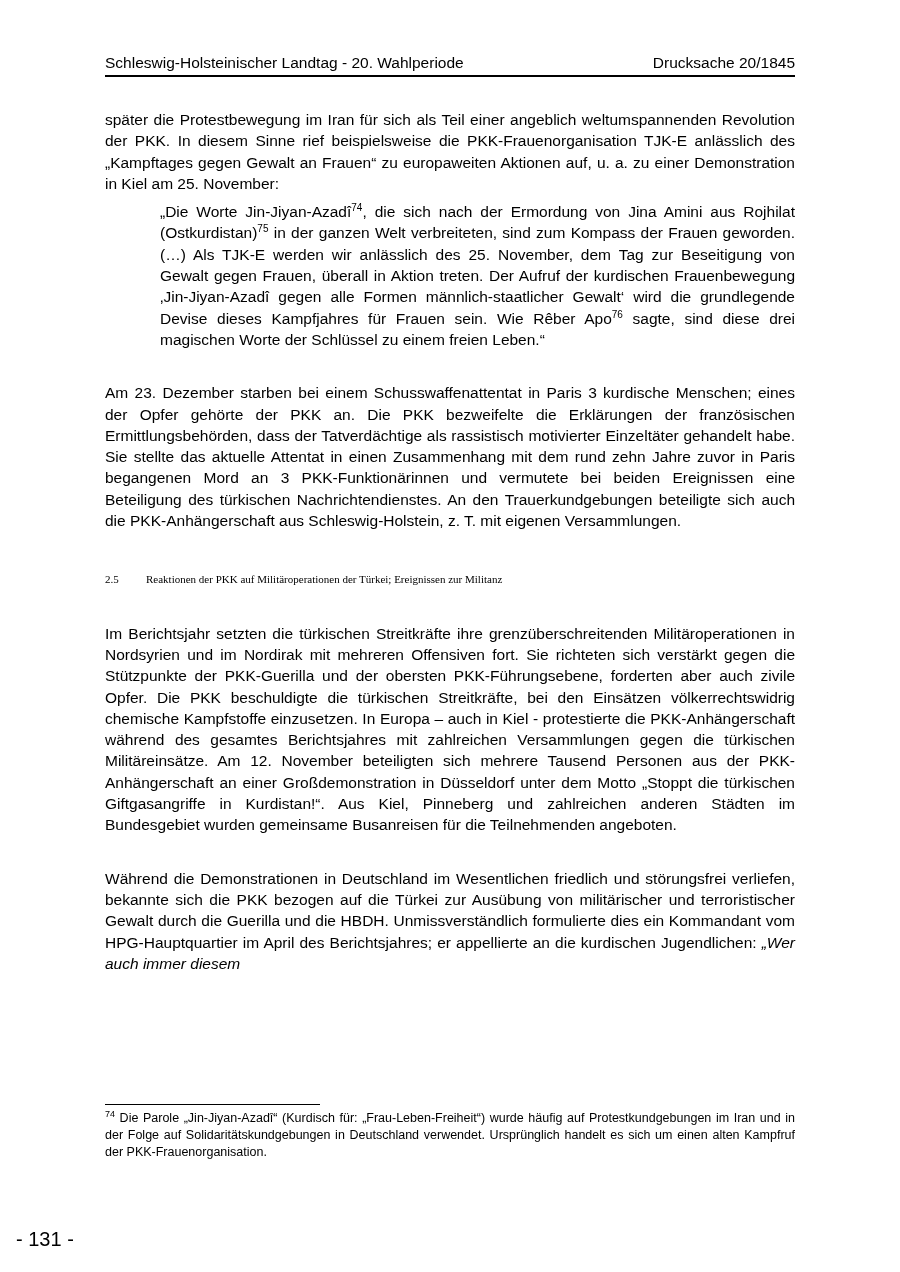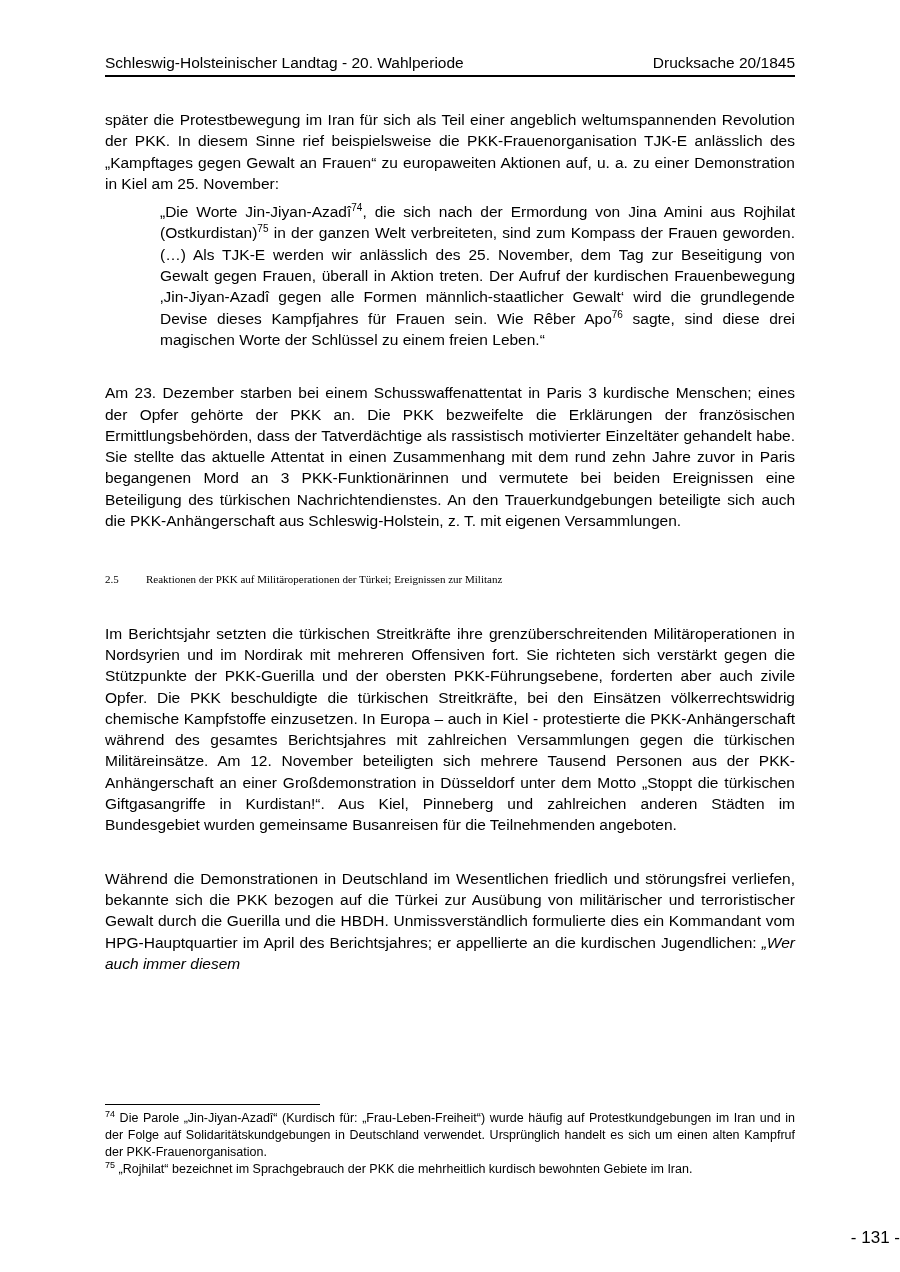--- a/index.html
+++ b/index.html
@@ -64,25 +64,25 @@
     margin-top: 40px;
   }
   .footnote-rule {
     width: 215px;
     border-top: 1.5px solid #000;
     margin-bottom: 5px;
   }
   .footnote-area sup { font-size: 9px; }
   .page-number {
     position: absolute;
-    left: 2px;
+    left: 16px;
     right: 0;
     top: 1228px;
-    text-align: right;
-    font-size: 17px;
+    text-align: left;
+    font-size: 20px;
   }
 </style>
 </head>
 <body>
 
 <div class="page">
 
   <div class="header-row">
     <span>Schleswig-Holsteinischer Landtag - 20. Wahlperiode</span>
     <span>Drucksache 20/1845</span>
@@ -99,18 +99,17 @@
     <span class="htext">Reaktionen der PKK auf Militäroperationen der Türkei; Ereignissen zur Militanz</span>
   </div>
 
   <p class="body-text">Im Berichtsjahr setzten die türkischen Streitkräfte ihre grenzüberschreitenden Militäroperationen in Nordsyrien und im Nordirak mit mehreren Offensiven fort. Sie richteten sich verstärkt gegen die Stützpunkte der PKK-Guerilla und der obersten PKK-Führungsebene, forderten aber auch zivile Opfer. Die PKK beschuldigte die türkischen Streitkräfte, bei den Einsätzen völkerrechtswidrig chemische Kampfstoffe einzusetzen. In Europa – auch in Kiel - protestierte die PKK-Anhängerschaft während des gesamtes Berichtsjahres mit zahlreichen Versammlungen gegen die türkischen Militäreinsätze. Am 12. November beteiligten sich mehrere Tausend Personen aus der PKK-Anhängerschaft an einer Großdemonstration in Düsseldorf unter dem Motto „Stoppt die türkischen Giftgasangriffe in Kurdistan!“. Aus Kiel, Pinneberg und zahlreichen anderen Städten im Bundesgebiet wurden gemeinsame Busanreisen für die Teilnehmenden angeboten.</p>
 
   <p class="body-text"><span>Während die Demonstrationen in Deutschland im Wesentlichen friedlich und störungsfrei verliefen, bekannte sich die PKK bezogen auf die Türkei zur Ausübung von militärischer und terroristischer Gewalt durch die Guerilla und die HBDH. Unmissverständlich formulierte dies ein Kommandant vom HPG-Hauptquartier im April des Berichtsjahres; er appellierte an die kurdischen Jugendlichen: </span><span class="italic">„Wer auch immer diesem</span></p>
 
   <div class="footnote-area">
     <div class="footnote-rule"></div>
     <div><sup>74</sup><span> Die Parole „Jin-Jiyan-Azadî“ (Kurdisch für: „Frau-Leben-Freiheit“) wurde häufig auf Protestkundgebungen im Iran und in der Folge auf Solidaritätskundgebungen in Deutschland verwendet. Ursprünglich handelt es sich um einen alten Kampfruf der PKK-Frauenorganisation.</span></div>
-    <div><sup>75</sup><span> „Rojhilat“ bezeichnet im Sprachgebrauch der PKK die mehrheitlich kurdisch bewohnten Gebiete im Iran.</span></div>
   </div>
 
   <div class="page-number">- 131 -</div>
 
 </div>
 
 </body></html>

